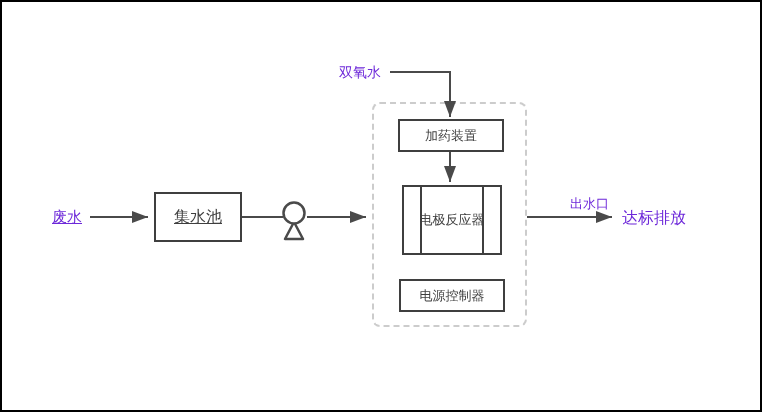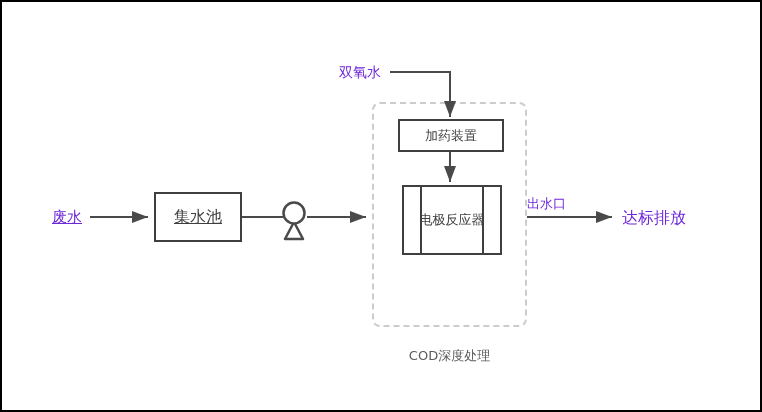--- a/index.html
+++ b/index.html
@@ -58,21 +58,21 @@
     z-index: 1;
   }
   .label {
     position: absolute;
     color: #6d28d9;
     z-index: 3;
     white-space: nowrap;
   }
   .lbl-wastewater { left: 50px;  top: 206px; font-size: 15px; text-decoration: underline; }
   .lbl-peroxide   { left: 337px; top: 62px;  font-size: 14px; }
-  .lbl-outlet     { left: 525px; top: 193px; font-size: 13px; }
+  .lbl-outlet     { left: 568px; top: 193px; font-size: 13px; }
   .lbl-discharge  { left: 620px; top: 206px; font-size: 16px; }
   .caption {
     position: absolute;
     left: 370px; top: 345px;
     width: 155px;
     text-align: center;
     font-size: 13px;
     line-height: 1.45;
     color: #5a5a5a;
     z-index: 3;
@@ -126,18 +126,20 @@
     <span>加药装置</span>
   </div>
 
   <div class="box reactor">
     <div class="electrode-line left"></div>
     <div class="electrode-line right"></div>
     <span>电极</span>
     <span>反应器</span>
   </div>
 
+  <div class="box power">
+    <span>电源控制器</span>
+  </div>
 
   <div class="caption">
-    <div>COD深度处理</div>
   </div>
 
 </div>
 
 </body></html>

